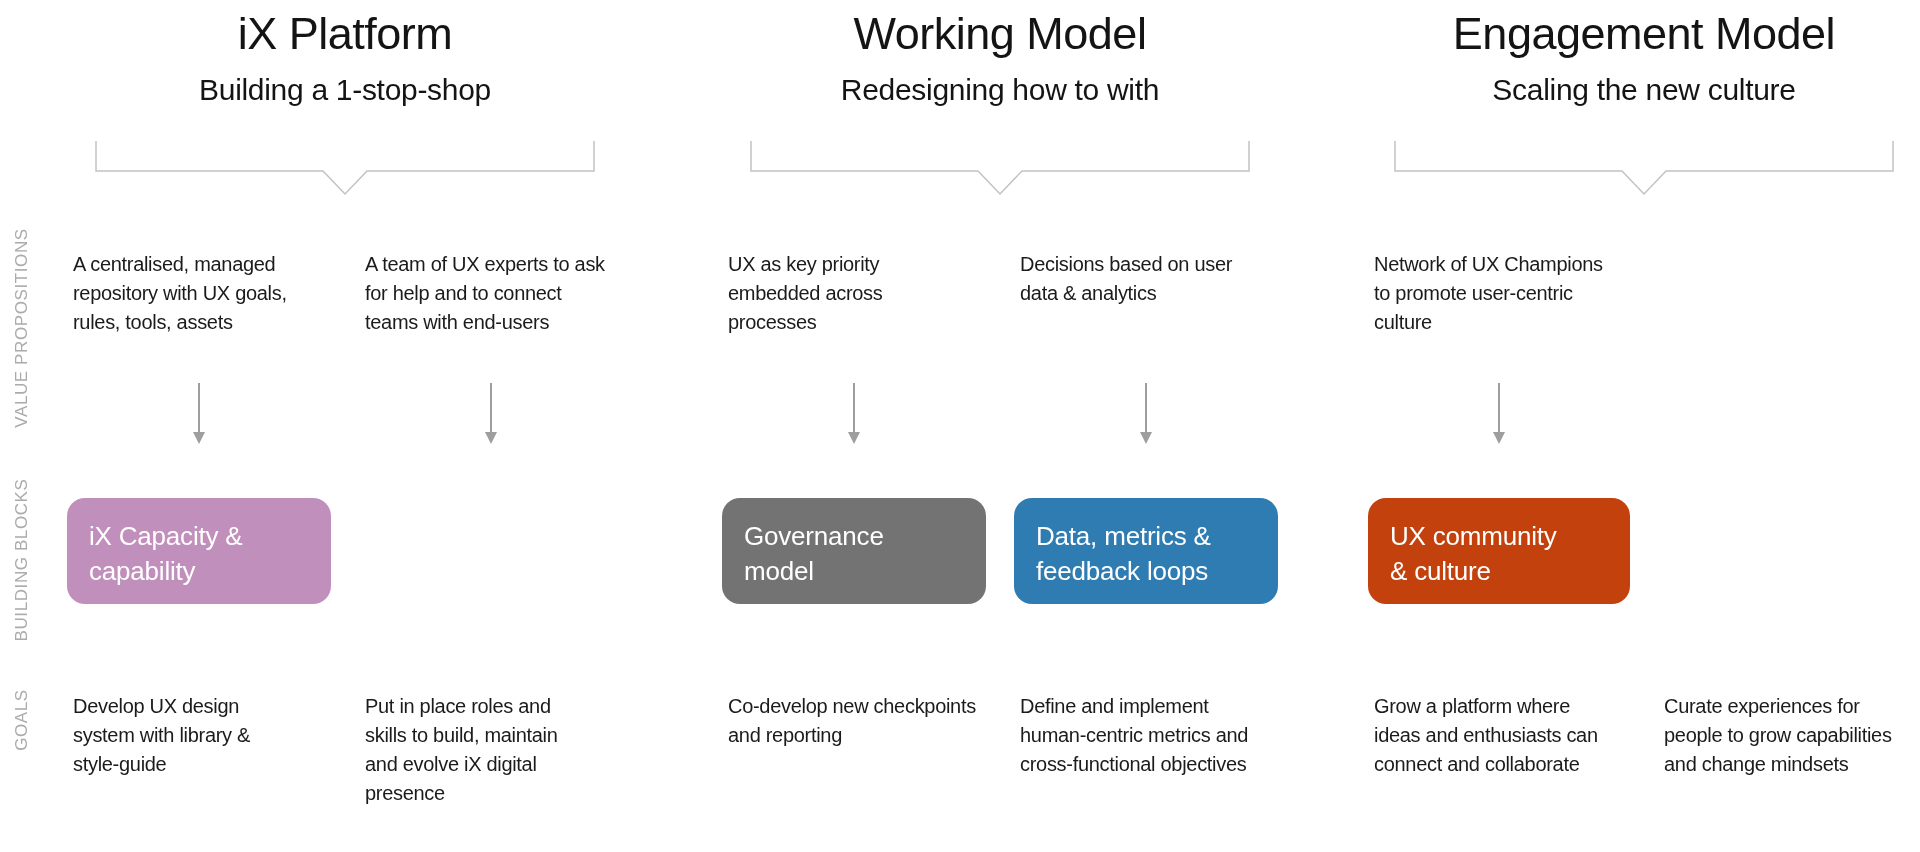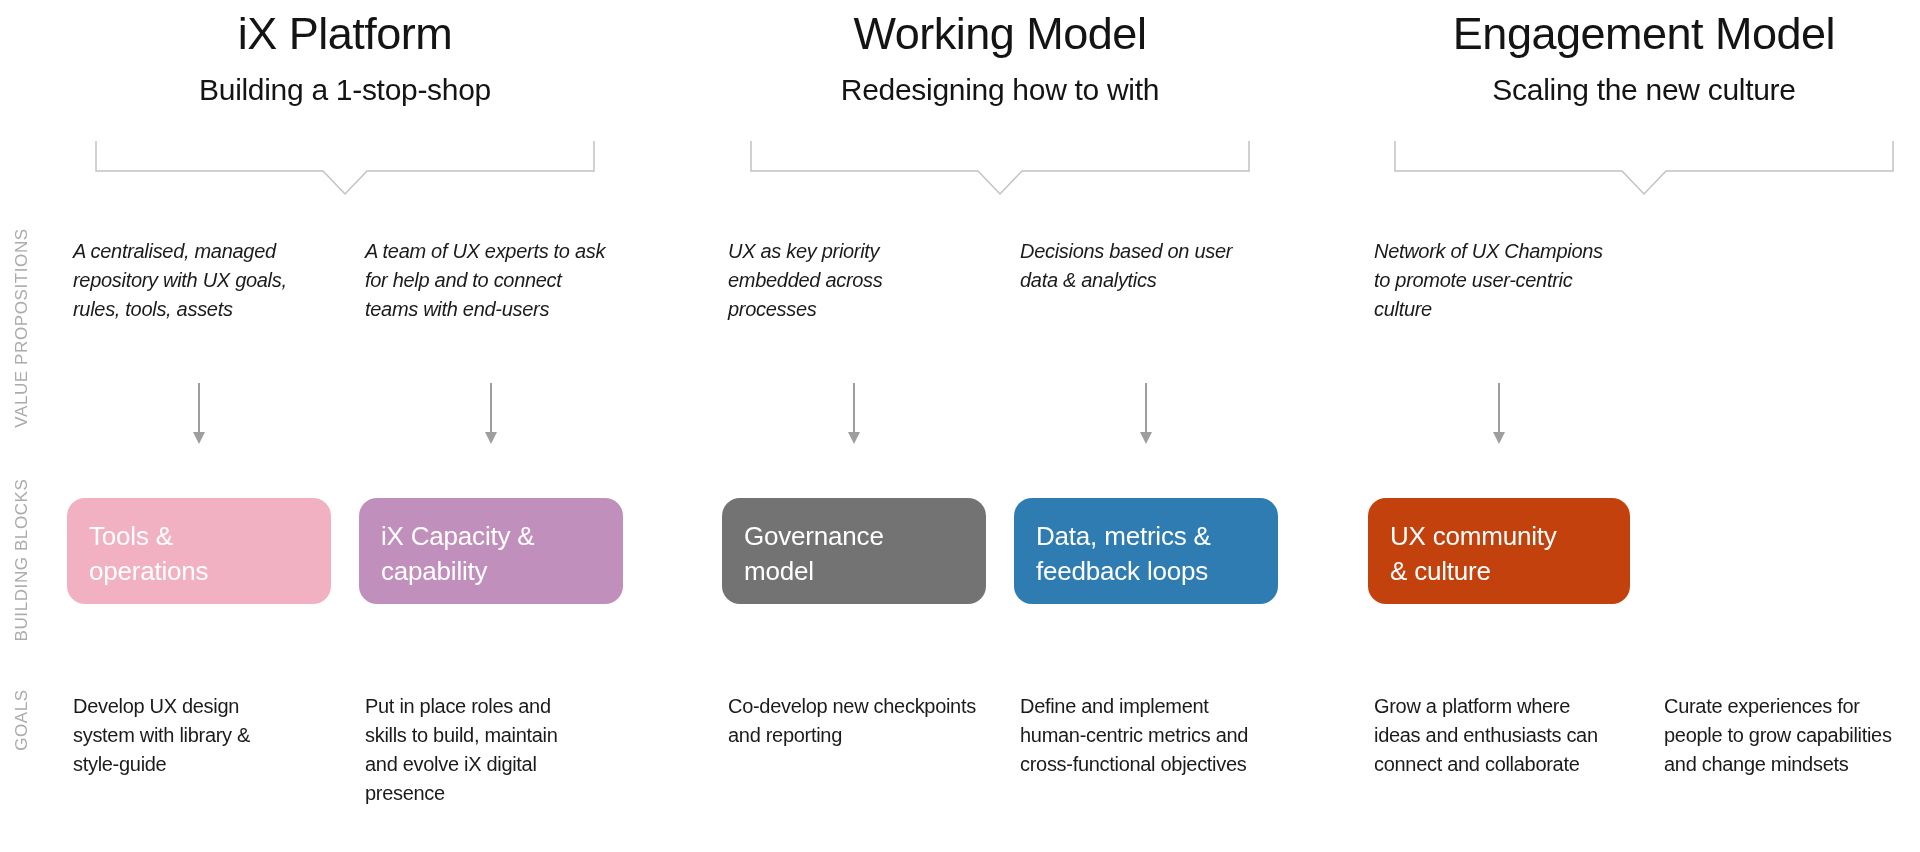--- a/index.html
+++ b/index.html
@@ -20,21 +20,21 @@
       width:560px;text-align:center;}
   .col-title{font-size:45px;line-height:52px;letter-spacing:-.5px;color:#141414;}
   .col-subtitle{font-size:30px;line-height:36px;margin-top:12px;letter-spacing:-.3px;color:#141414;}
 
   .bracket{position:absolute;top:140px;left:50%;transform:translateX(-50%);}
 
   .row{position:absolute;left:0;width:100%;display:flex;gap:28px;}
   .cell{width:264px;box-sizing:border-box;}
   .col-3 .cell{width:262px;}
 
-  .vp-row{top:237px;font-style:italic;}
+  .vp-row{top:250px;}
   .vp{font-size:20px;line-height:29px;letter-spacing:-.3px;white-space:pre-line;padding-left:6px;}
 
   .arrow-row{top:383px;}
   .arrow-cell{display:flex;justify-content:center;height:62px;}
 
   .blocks-row{top:498px;}
   .block{width:264px;height:106px;border-radius:18px;box-sizing:border-box;
       padding:21px 18px 0 22px;color:#fff;font-size:26px;line-height:35px;
       letter-spacing:-.2px;white-space:pre-line;}
   .col-3 .block{width:262px;}
@@ -75,22 +75,20 @@
           </svg>
       </div>
       <div class="cell arrow-cell">
         <svg width="18" height="62" viewBox="0 0 18 62">
             <line x1="9" y1="0" x2="9" y2="50" stroke="#9e9e9e" stroke-width="2"></line>
             <polygon points="3,49 15,49 9,61" fill="#9e9e9e"></polygon>
           </svg>
       </div>
     </div>
     <div class="row blocks-row">
-      <div class="block" style="background: rgb(242, 177, 194);">Tools &amp;
-operations</div>
       <div class="block" style="background: rgb(193, 143, 187);">iX Capacity &amp;
 capability</div>
     </div>
     <div class="row goals-row">
       <div class="cell goal">Develop UX design
 system with library &amp;
 style-guide</div>
       <div class="cell goal">Put in place roles and
 skills to build, maintain
 and evolve iX digital

